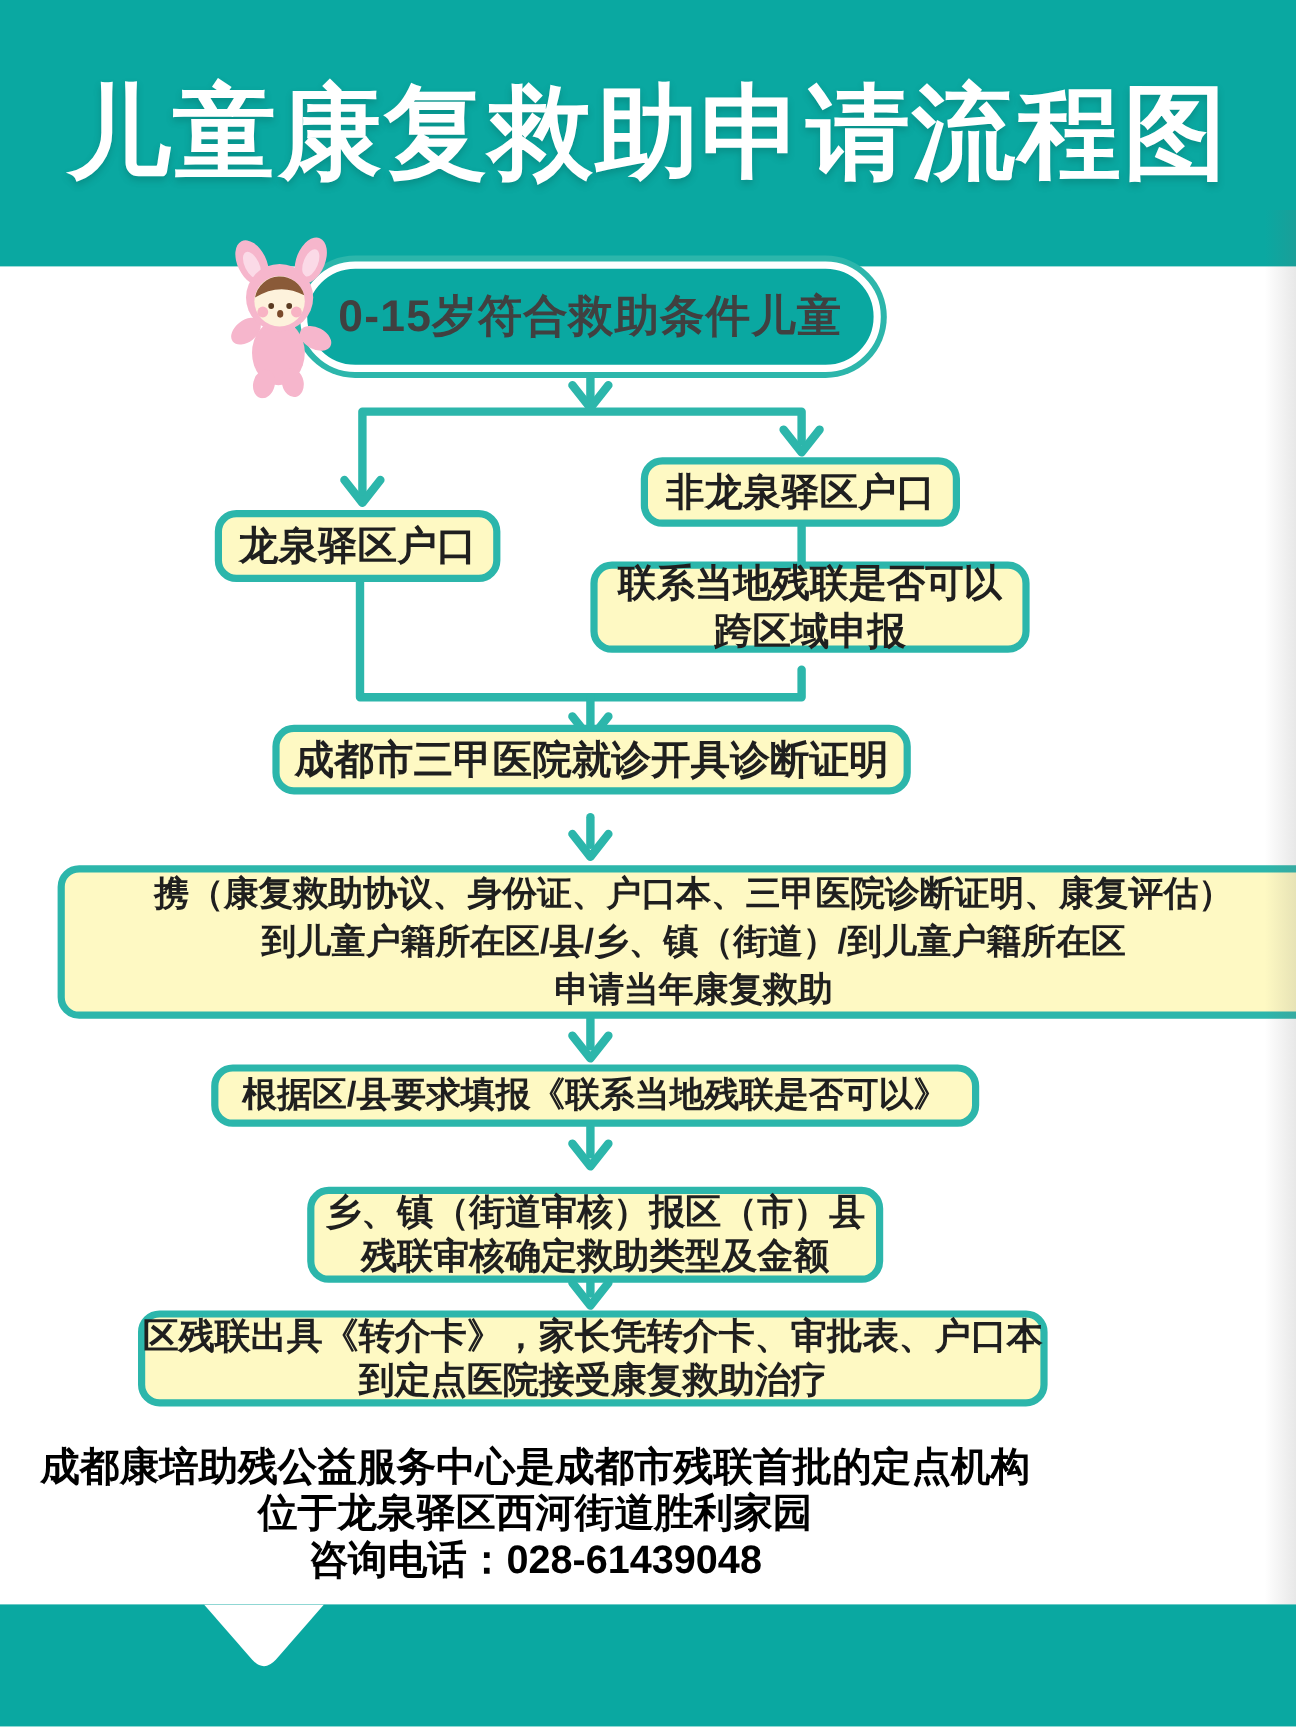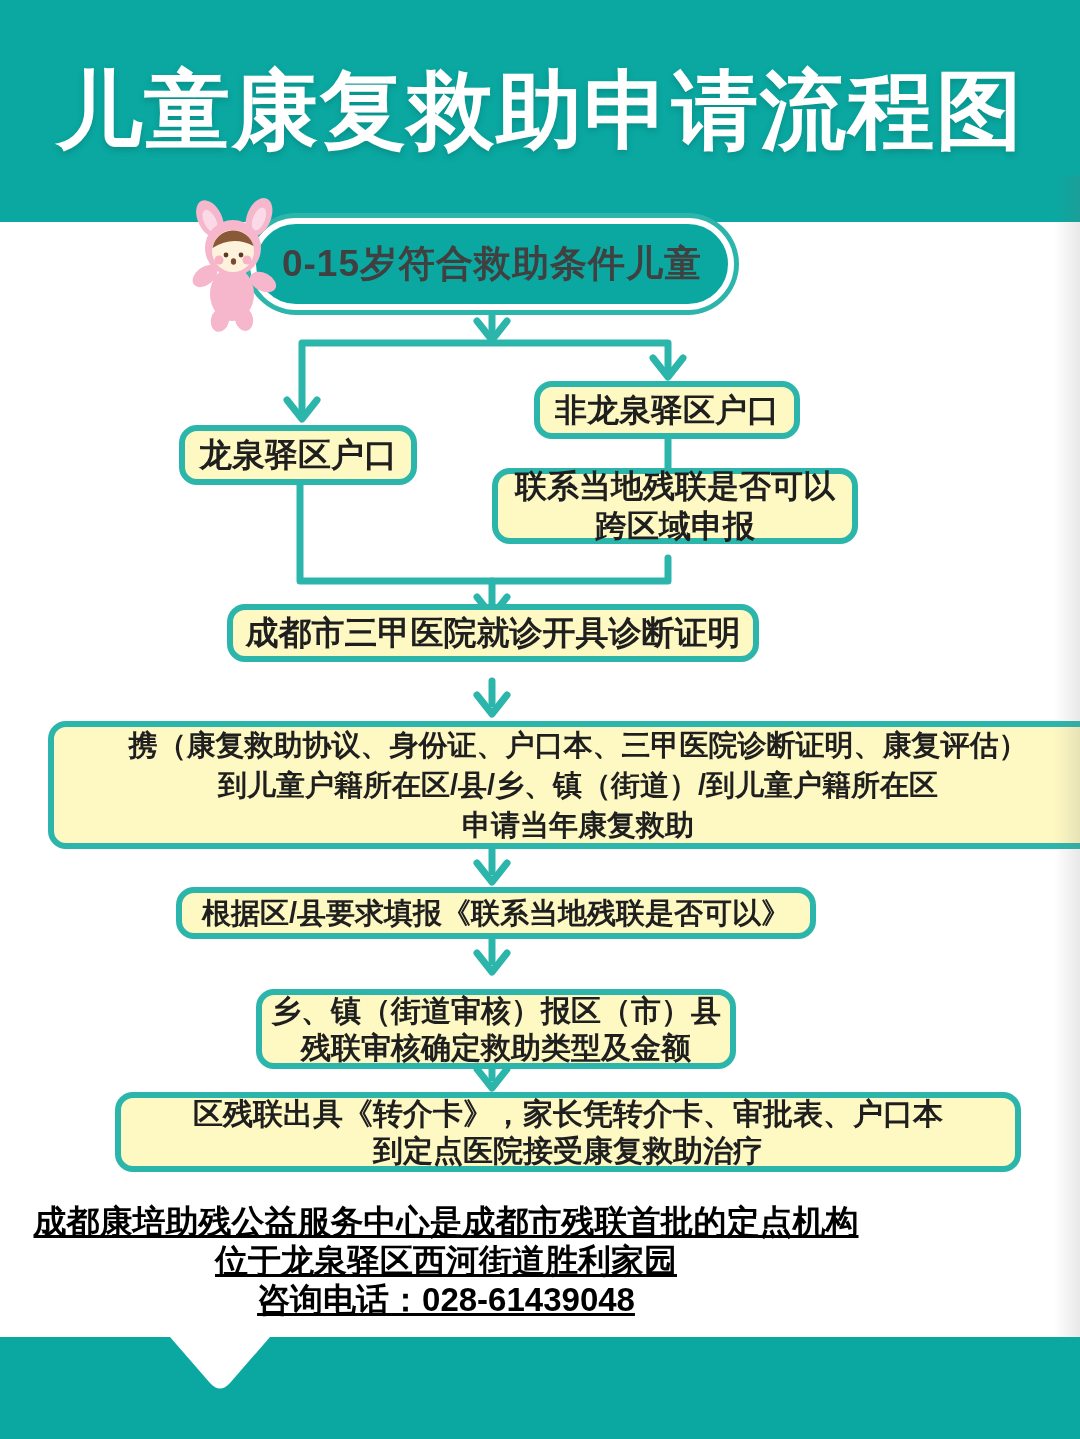--- a/index.html
+++ b/index.html
@@ -37,25 +37,25 @@
   }
   .pill .pill-text{font-size:37px;font-weight:700;color:#404040;white-space:nowrap;letter-spacing:1px;}
   .connectors{position:absolute;left:0;top:0;pointer-events:none;}
   .box-l{left:179px;top:425px;width:238px;height:60px;font-size:33px;}
   .box-r1{left:534px;top:381px;width:266px;height:58px;font-size:32px;}
   .box-r2{left:492px;top:468px;width:366px;height:76px;font-size:32px;text-align:right;}
   .box-hosp{left:227px;top:604px;width:532px;height:58px;font-size:33px;}
   .box-apply{left:48px;top:721px;width:1060px;height:128px;font-size:29px;line-height:1.38;}
   .box-form{left:176px;top:887px;width:640px;height:52px;font-size:29px;}
   .box-review{left:256px;top:977px;width:480px;height:80px;font-size:30px;margin-top:12px;}
-  .box-referral{left:115px;top:1092px;width:906px;height:80px;font-size:30px;}
+  .box-referral{left:115px;top:1092px;width:758px;height:80px;font-size:30px;}
   
   .footer-note{
     position:absolute;left:0;top:1202px;width:892px;text-align:center;
-    font-weight:900;font-size:33px;line-height:39px;color:#000;text-decoration:underline;
+    font-weight:900;font-size:33px;line-height:39px;color:#000;
   }
   
   .band{position:absolute;left:0;top:1337px;width:1080px;height:102px;background:var(--teal);}
   .band svg{position:absolute;left:0;top:0;}
   
   .edge-shade{
     position:absolute;right:0;top:175px;width:26px;height:1162px;
     background:linear-gradient(to right,rgba(110,110,110,0),rgba(110,110,110,0.16));
   }
   .bunny{position:absolute;left:182px;top:196px;width:104px;height:136px;}

